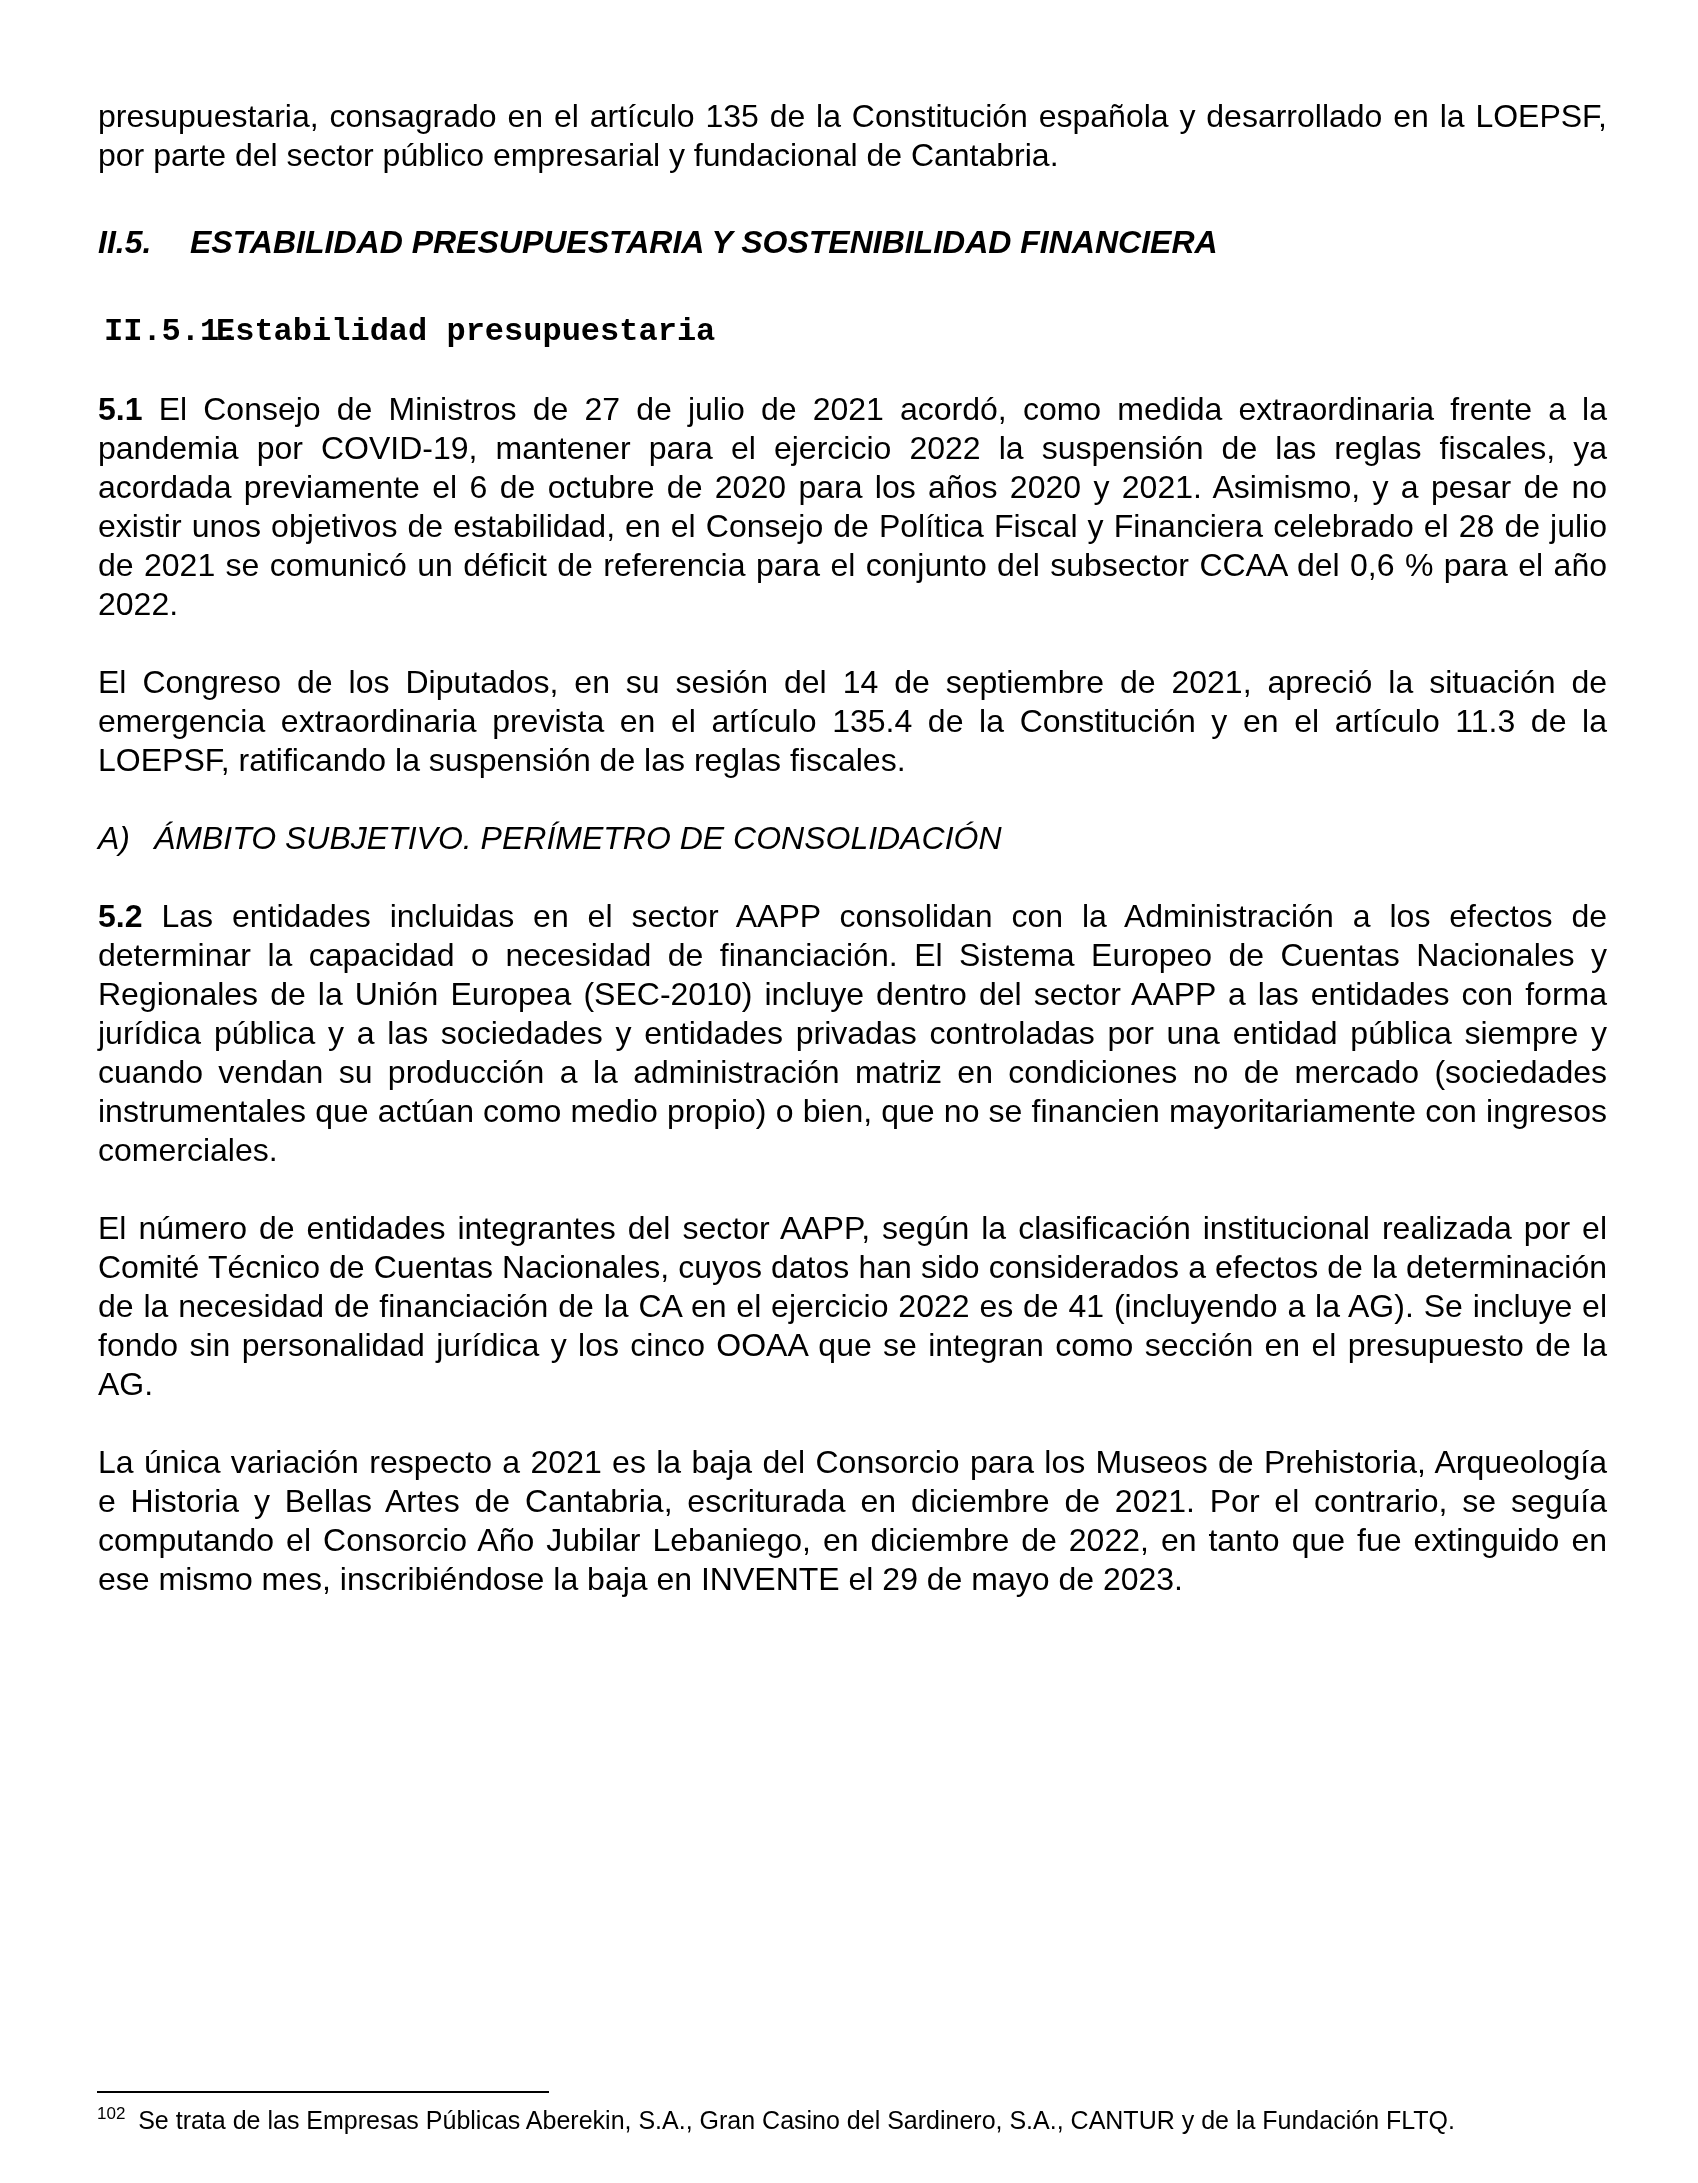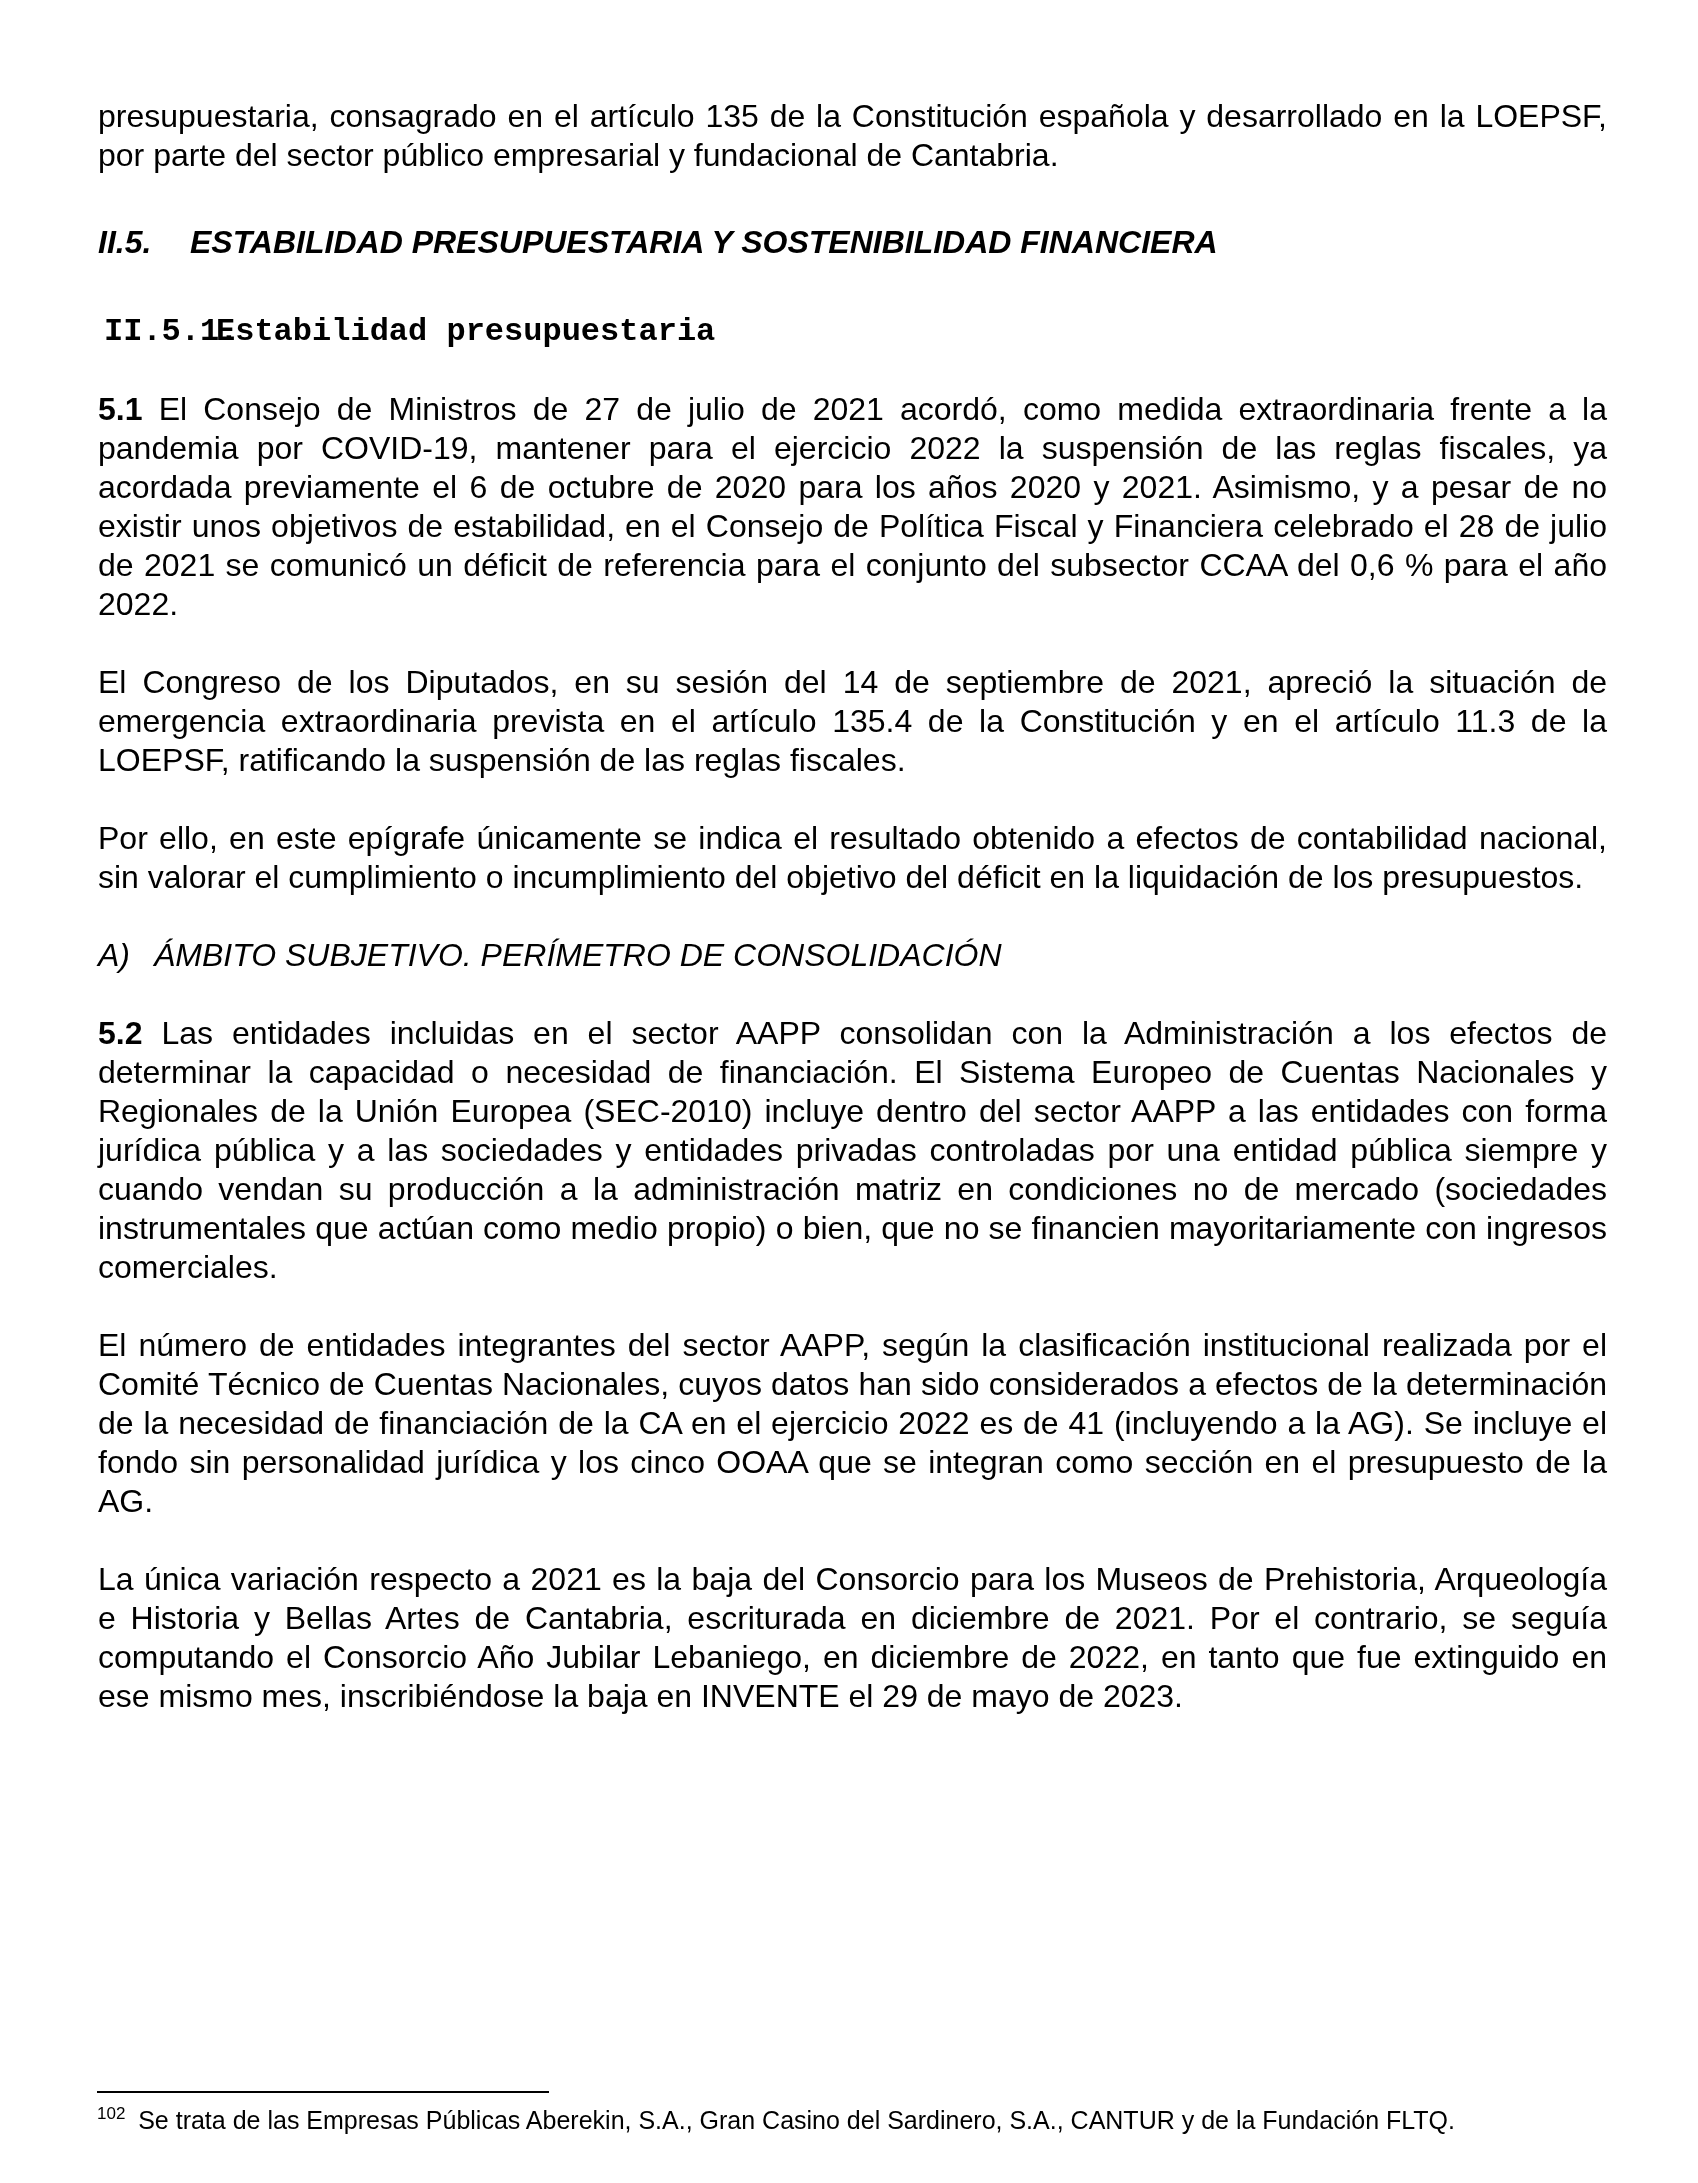--- a/index.html
+++ b/index.html
@@ -109,21 +109,20 @@
   </div>
 
   <div class="h2">
     <span class="num">II.5.1.</span><span>Estabilidad presupuestaria</span>
   </div>
 
   <p class="para"><b>5.1</b><span> El Consejo de Ministros de 27 de julio de 2021 acordó, como medida extraordinaria frente a la pandemia por COVID-19, mantener para el ejercicio 2022 la suspensión de las reglas fiscales, ya acordada previamente el 6 de octubre de 2020 para los años 2020 y 2021. Asimismo, y a pesar de no existir unos objetivos de estabilidad, en el Consejo de Política Fiscal y Financiera celebrado el 28 de julio de 2021 se comunicó un déficit de referencia para el conjunto del subsector CCAA del 0,6 % para el año 2022.</span></p>
 
   <p class="para">El Congreso de los Diputados, en su sesión del 14 de septiembre de 2021, apreció la situación de emergencia extraordinaria prevista en el artículo 135.4 de la Constitución y en el artículo 11.3 de la LOEPSF, ratificando la suspensión de las reglas fiscales.</p>
 
-  <p class="para">Por ello, en este epígrafe únicamente se indica el resultado obtenido a efectos de contabilidad nacional, sin valorar el cumplimiento o incumplimiento del objetivo del déficit en la liquidación de los presupuestos.</p>
 
   <div class="h3">
     <span class="num">A)</span><span>ÁMBITO SUBJETIVO. PERÍMETRO DE CONSOLIDACIÓN</span>
   </div>
 
   <p class="para"><b>5.2</b><span> Las entidades incluidas en el sector AAPP consolidan con la Administración a los efectos de determinar la capacidad o necesidad de financiación. El Sistema Europeo de Cuentas Nacionales y Regionales de la Unión Europea (SEC-2010) incluye dentro del sector AAPP a las entidades con forma jurídica pública y a las sociedades y entidades privadas controladas por una entidad pública siempre y cuando vendan su producción a la administración matriz en condiciones no de mercado (sociedades instrumentales que actúan como medio propio) o bien, que no se financien mayoritariamente con ingresos comerciales.</span></p>
 
   <p class="para">El número de entidades integrantes del sector AAPP, según la clasificación institucional realizada por el Comité Técnico de Cuentas Nacionales, cuyos datos han sido considerados a efectos de la determinación de la necesidad de financiación de la CA en el ejercicio 2022 es de 41 (incluyendo a la AG). Se incluye el fondo sin personalidad jurídica y los cinco OOAA que se integran como sección en el presupuesto de la AG.</p>
 
   <p class="para">La única variación respecto a 2021 es la baja del Consorcio para los Museos de Prehistoria, Arqueología e Historia y Bellas Artes de Cantabria, escriturada en diciembre de 2021. Por el contrario, se seguía computando el Consorcio Año Jubilar Lebaniego, en diciembre de 2022, en tanto que fue extinguido en ese mismo mes, inscribiéndose la baja en INVENTE el 29 de mayo de 2023.</p>

